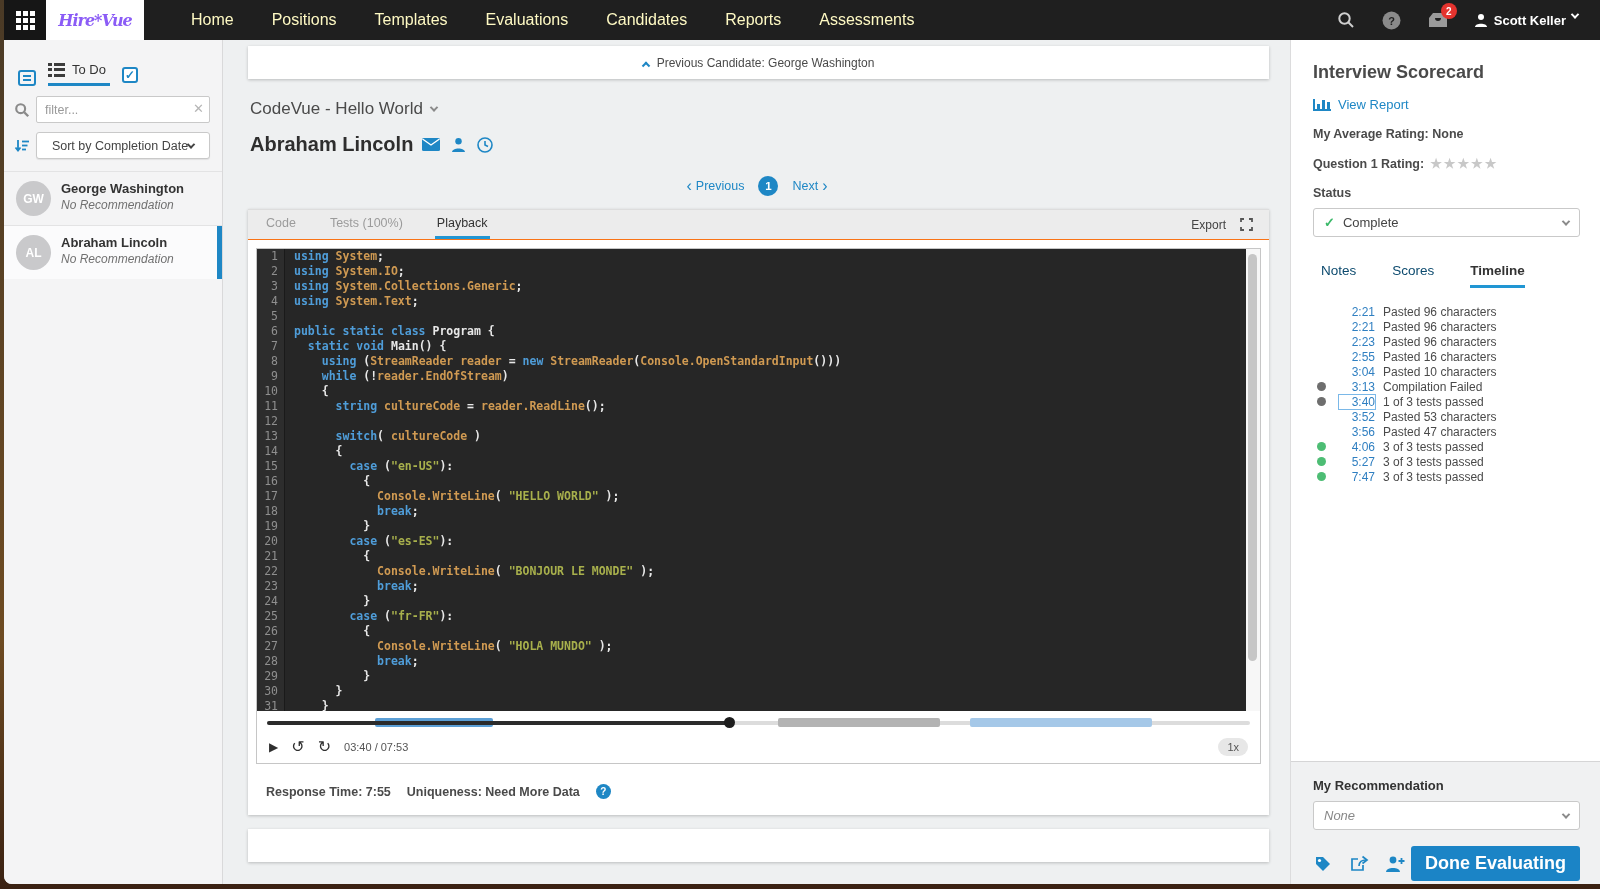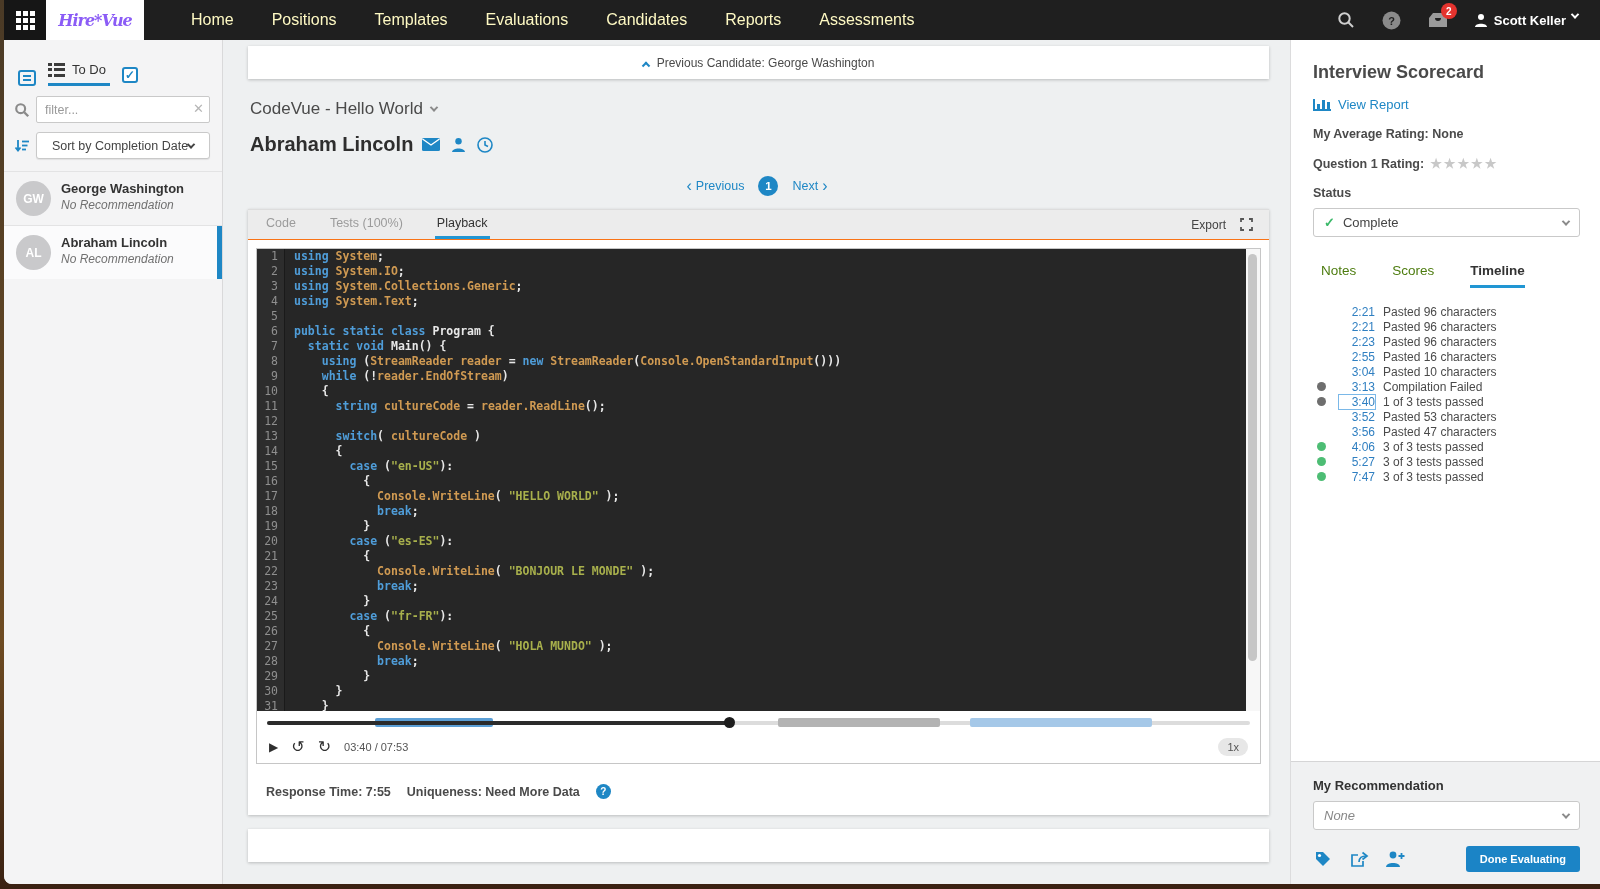--- a/index.html
+++ b/index.html
@@ -123,37 +123,37 @@
   .bars-ic { display:flex; align-items:flex-end; gap:2px; height:12px; border-left:2px solid #1e87c5; border-bottom:2px solid #1e87c5; padding:0 1px 0 2px; }
   .bars-ic i { width:3px; background:#1e87c5; display:block; }
   .sc-line { font-size:12.5px; font-weight:bold; color:#4a4a4a; margin-top:15px; display:flex; align-items:center; gap:6px; }
   .stars { color:#c8c8c8; font-size:13px; letter-spacing:2px; }
   .status-label { font-size:12.5px; font-weight:bold; color:#4a4a4a; margin-top:15px; }
   .select { margin-top:8px; height:29px; background:#fff; border:1px solid #c9c9c9; border-radius:3px; display:flex; align-items:center;
             padding:0 10px; font-size:13px; color:#444; cursor:pointer; }
   .select .chev { margin-left:auto; color:#8a8a8a; }
   .green-check { color:#3cb96a; font-weight:bold; margin-right:8px; }
   .sc-tabs { display:flex; gap:36px; margin:26px 0 0 8px; }
-  .sc-tab { font-size:13.5px; color:#4d7c0f; padding-bottom:7px; border-bottom:3px solid transparent; cursor:pointer; }
+  .sc-tab { font-size:13.5px; color:#0c4a6e; padding-bottom:7px; border-bottom:3px solid transparent; cursor:pointer; }
   .sc-tab.active { color:#333; font-weight:bold; border-bottom-color:#2196d3; }
   .timeline { margin-top:16px; }
   .tl-row { display:flex; align-items:center; height:15px; font-size:12px; }
   .tl-dot { width:26px; flex:none; display:flex; justify-content:flex-start; padding-left:4px; }
   .tl-dot i { width:9px; height:9px; border-radius:50%; }
   .tl-dot i.gray { background:#6e6e6e; } .tl-dot i.green { background:#4dbd74; }
   .tl-time { width:36px; flex:none; text-align:right; color:#2f7fc1; margin-right:8px; cursor:pointer; }
   .tl-time.focused { outline:1px solid #7ab8e8; }
   .tl-text { color:#4a4a4a; }
   .rbottom { padding:16px 20px 0 22px; }
   .rec-label { font-size:13px; font-weight:bold; color:#333; }
   .rec-none { font-style:italic; color:#888; }
   .rfoot { display:flex; align-items:center; margin-top:16px; }
   .rfoot .icons { display:flex; gap:16px; color:#1e87c5; }
   .rfoot .icons .mini-ic { width:20px; height:20px; }
-  .done-btn { margin-left:auto; background:#1b84c6; color:#fff; font-size:11px; font-weight:bold; border:none; border-radius:3px;
+  .done-btn { margin-left:auto; background:#1b84c6; color:#fff; font-size:18px; font-weight:bold; border:none; border-radius:3px;
               padding:7px 14px; cursor:pointer; font-family:inherit; }
 </style>
 </head>
 <body>
 
 <div class="window">
 
   <div class="navbar">
     <div class="waffle">
         <span class="grid">

